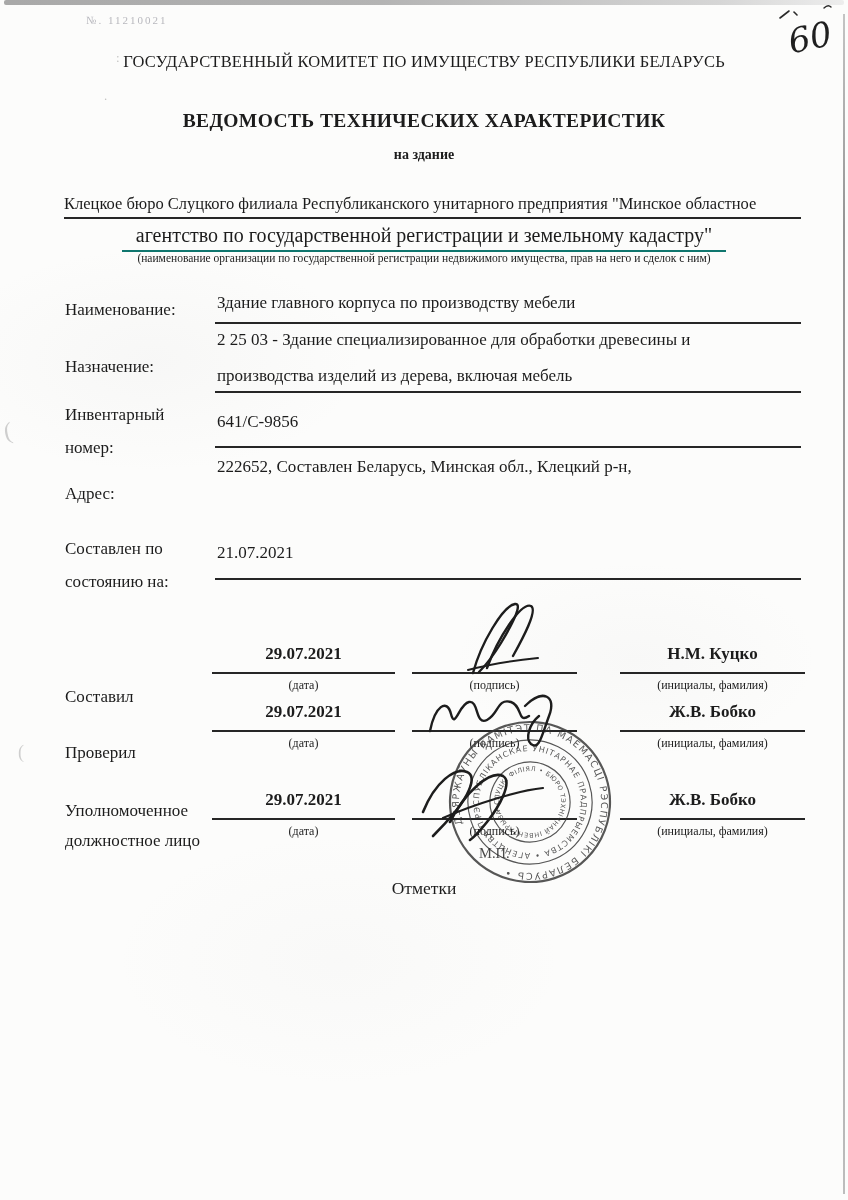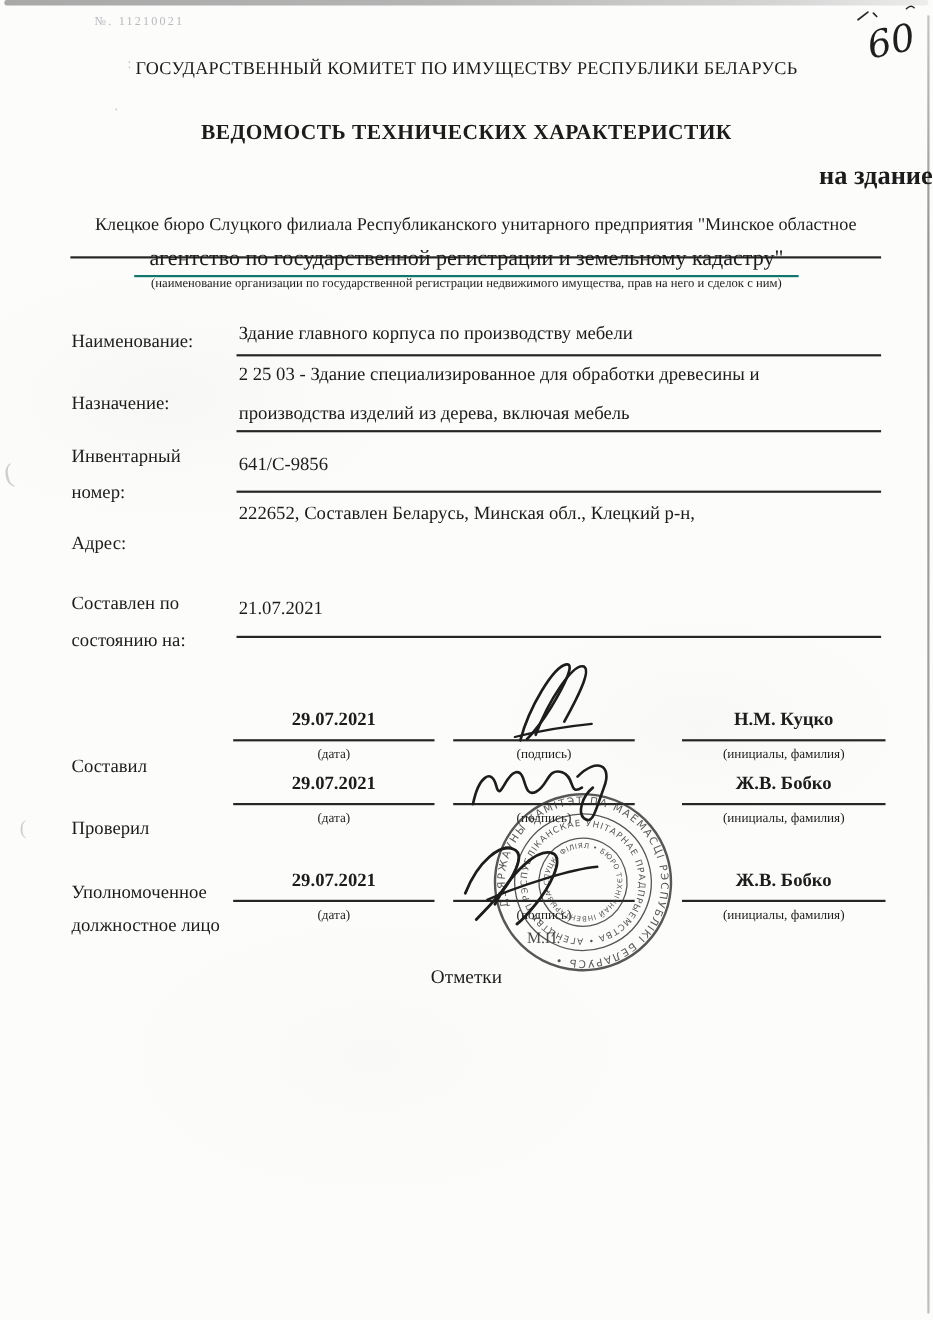--- a/index.html
+++ b/index.html
@@ -19,24 +19,24 @@
     background:linear-gradient(to right,#8d8d8d,#9c9c9c 45%,#c9c9c9 85%,#e8e8e8);}
   .scan-right-edge{left:843px;top:14px;width:2px;height:1180px;
     background:linear-gradient(#c4c4c4,#949494 18%,#a8a8a8 70%,#bdbdbd);}
   .faint-ref{left:86px;top:14px;font-size:11px;letter-spacing:2px;
     color:rgba(115,115,128,.5);filter:blur(.4px);}
   .smudge{color:rgba(150,150,150,.45);font-size:24px;}
   .dotmark{color:rgba(110,110,110,.4);font-size:13px;}
   
   .committee{left:0;top:52px;width:848px;text-align:center;font-size:16.5px;letter-spacing:.2px;}
   .doc-title{left:0;top:110px;width:848px;text-align:center;font-size:19.5px;font-weight:bold;letter-spacing:.4px;}
-  .doc-subtitle{left:0;top:147px;width:848px;text-align:right;font-size:24px;font-weight:bold;}
+  .doc-subtitle{left:0;top:147px;width:848px;text-align:center;font-size:14px;font-weight:bold;}
   
-  .org-line1{left:64px;top:194px;width:737px;text-align:center;font-size:16.5px;
-    padding-bottom:19px;border-bottom:2px solid #262626;}
+  .org-line1{left:64px;top:194px;width:737px;font-size:16.5px;
+    padding-bottom:3px;border-bottom:2px solid #262626;}
   .org-line2-wrap{left:0;top:224px;width:848px;text-align:center;}
   .org-line2{display:inline-block;font-size:20px;padding:0 14px 3px 14px;border-bottom:2px solid #0f766e;}
   .org-caption{left:0;top:252px;width:848px;text-align:center;font-size:11.5px;}
   
   .flabel{left:65px;width:148px;font-size:17px;line-height:33px;}
   .fvalue{left:215px;width:586px;font-size:17px;}
   .vline{padding-left:2px;}
   .vline.u{border-bottom:2px solid #262626;}
   
   .sigrole{left:65px;width:175px;font-size:17px;line-height:30px;margin-top:34px;}

